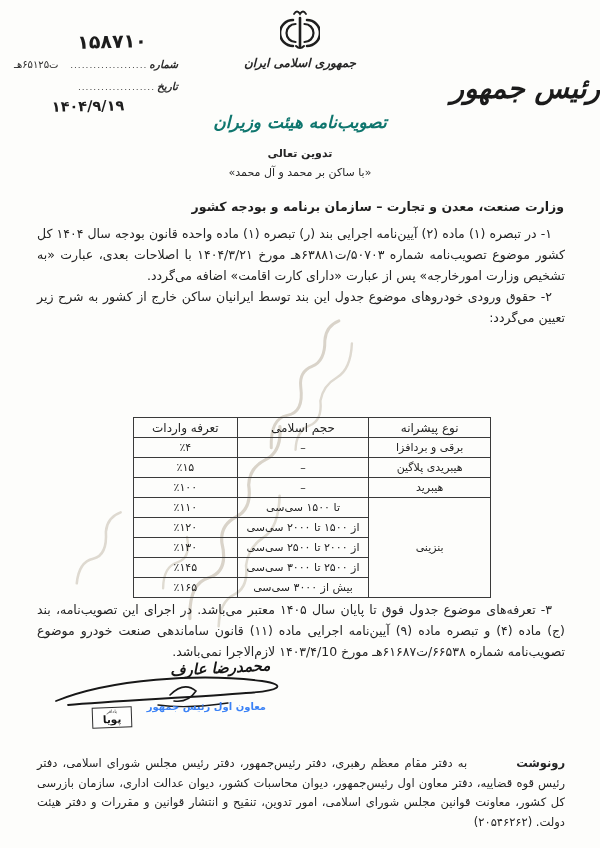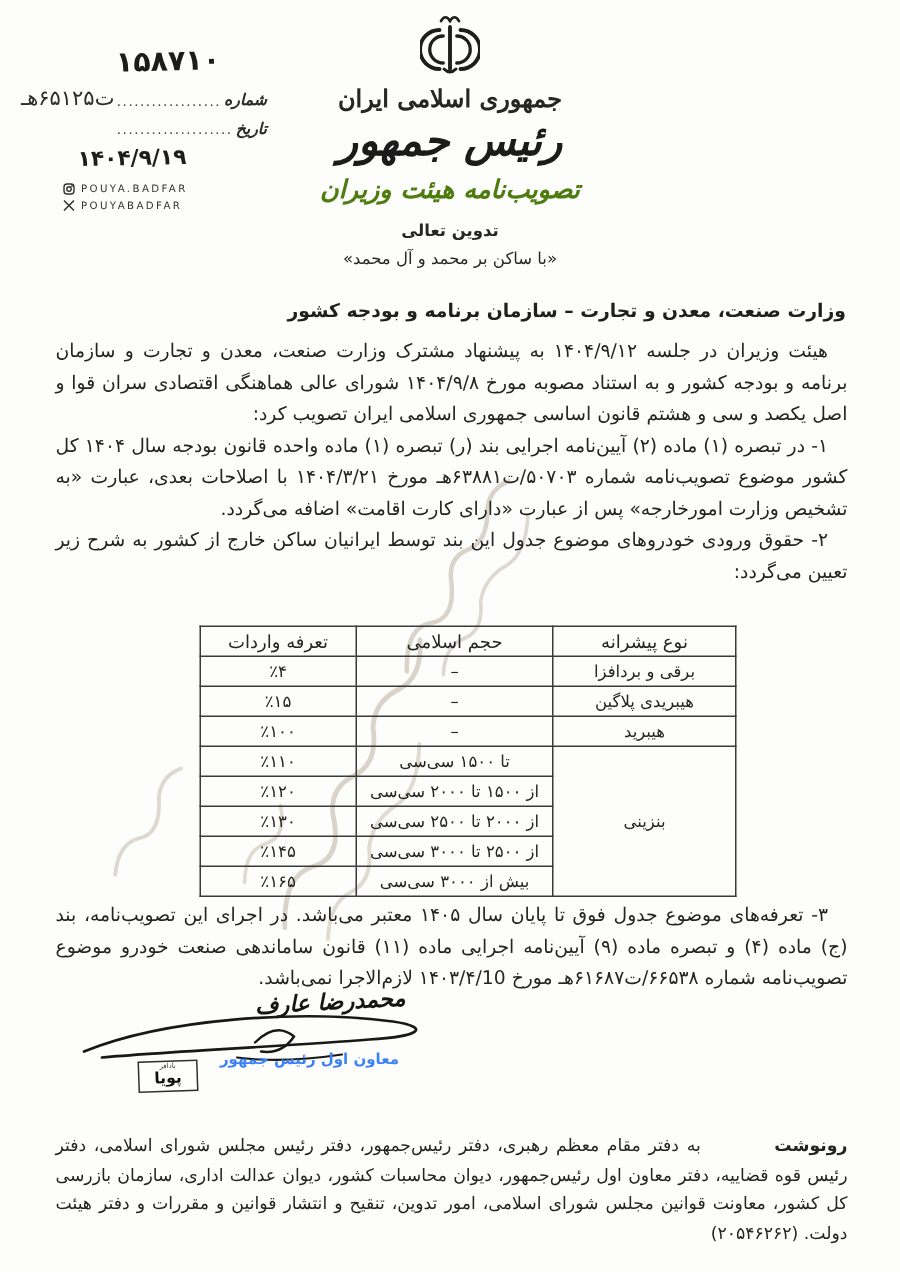--- a/index.html
+++ b/index.html
@@ -11,35 +11,35 @@
   }
   .abs{position:absolute;}
   
   .hand-number{left:66px;top:30px;width:92px;text-align:center;
     font-size:19px;font-weight:bold;letter-spacing:2px;transform:rotate(-1.5deg);color:#1c1c1c;}
   .field-line{left:14px;top:58px;width:164px;direction:rtl;display:flex;align-items:baseline;
     font-size:10px;gap:2px;color:#2c2c2c;}
   .field-line.date{top:80px;}
   .field-dots{flex:1;overflow:hidden;white-space:nowrap;font-size:9px;letter-spacing:1px;color:#444;}
   .field-label{font-weight:bold;font-size:10.5px;font-style:italic;}
-  .field-printed{font-size:14px;white-space:nowrap;}
+  .field-printed{font-size:10px;white-space:nowrap;}
   .hand-date{left:38px;top:98px;width:100px;text-align:center;font-size:14.5px;font-weight:bold;
     letter-spacing:2px;transform:rotate(-1deg);color:#1d1d1d;}
   .social{left:42px;top:120px;width:130px;font-size:6.8px;letter-spacing:1.6px;color:#333;}
   .social-row{display:flex;align-items:center;gap:4px;height:11px;}
   .social-row .sicon{width:8px;height:8px;flex:0 0 auto;}
   
   .emblem-block{left:0;right:0;top:8px;text-align:center;}
   .emblem-svg{display:inline-block;}
-  .republic-line{font-size:16px;font-weight:bold;margin-top:-2px;
+  .republic-line{font-size:12px;font-weight:bold;font-style:italic;margin-top:-2px;
     font-family:"DejaVu Serif","Liberation Serif",serif;}
   .office-title{font-size:28px;font-weight:bold;font-style:italic;line-height:34px;margin-top:2px;
-    font-family:"DejaVu Serif","Liberation Serif",serif;color:#1b1b1b;}
+    font-family:"DejaVu Serif","Liberation Serif",serif;color:#1b1b1b;text-align:right;}
   .doc-type{font-size:17px;font-weight:bold;font-style:italic;line-height:24px;margin-top:4px;
-    font-family:"DejaVu Serif","Liberation Serif",serif;color:#4d7c0f;}
+    font-family:"DejaVu Serif","Liberation Serif",serif;color:#0f766e;}
   .basmala{left:0;right:0;top:147px;text-align:center;font-size:11px;font-weight:bold;}
   .salawat{left:0;right:0;top:166px;text-align:center;font-size:11px;}
   
   .recipients{left:35px;right:36px;top:199px;direction:rtl;text-align:right;
     font-size:12.5px;font-weight:bold;color:#1f1f1f;}
   .body-block{left:37px;top:223px;width:528px;direction:rtl;text-align:justify;text-align-last:right;
     font-size:12.5px;line-height:21px;color:#242424;z-index:2;}
   .body-block p, .item3-block p{margin:0;text-indent:13px;}
   .item3-block{left:37px;top:599px;width:528px;direction:rtl;text-align:justify;text-align-last:right;
     font-size:12.5px;line-height:21px;color:#242424;z-index:2;}
@@ -95,36 +95,20 @@
     <span class="field-printed">ت۶۵۱۲۵هـ</span>
   </div>
 
   <div class="abs field-line date">
     <span class="field-label">تاریخ</span>
     <span class="field-dots">....................</span>
   </div>
 
   <div class="abs hand-date">۱۴۰۴/۹/۱۹</div>
 
-  <div class="abs social">
-    <div class="social-row">
-      <svg class="sicon" viewBox="0 0 12 12">
-        <rect x="1" y="1" width="10" height="10" rx="3" fill="none" stroke="#333" stroke-width="1.4"></rect>
-        <circle cx="6" cy="6" r="2.2" fill="none" stroke="#333" stroke-width="1.4"></circle>
-        <circle cx="9" cy="3" r="0.9" fill="#333"></circle>
-      </svg>
-      <span>POUYA.BADFAR</span>
-    </div>
-    <div class="social-row">
-      <svg class="sicon" viewBox="0 0 12 12">
-        <path d="M1 1 L11 11 M11 1 L1 11" stroke="#333" stroke-width="1.6"></path>
-      </svg>
-      <span>POUYABADFAR</span>
-    </div>
-  </div>
 
   <div class="abs emblem-block">
     <svg class="emblem-svg" width="40" height="46" viewBox="0 0 40 46">
       <path d="M14 6 q3 -5 6 0 q3 -5 6 0" fill="none" stroke="#1e1e1e" stroke-width="1.8" stroke-linecap="round"></path>
       <path d="M20 10 V38" stroke="#1e1e1e" stroke-width="2.6" stroke-linecap="round"></path>
       <path d="M16 38 q4 4 8 0" fill="none" stroke="#1e1e1e" stroke-width="2" stroke-linecap="round"></path>
       <path d="M13 12 A13 13 0 0 0 13 38" fill="none" stroke="#1e1e1e" stroke-width="2.6" stroke-linecap="round"></path>
       <path d="M15.5 16 A8.5 8.5 0 0 0 15.5 34" fill="none" stroke="#1e1e1e" stroke-width="2.2" stroke-linecap="round"></path>
       <path d="M27 12 A13 13 0 0 1 27 38" fill="none" stroke="#1e1e1e" stroke-width="2.6" stroke-linecap="round"></path>
       <path d="M24.5 16 A8.5 8.5 0 0 1 24.5 34" fill="none" stroke="#1e1e1e" stroke-width="2.2" stroke-linecap="round"></path>
@@ -133,21 +117,20 @@
     <div class="office-title">رئیس جمهور</div>
     <div class="doc-type">تصویب‌نامه هیئت وزیران</div>
   </div>
 
   <div class="abs basmala">تدوین تعالی</div>
   <div class="abs salawat">«با ساکن بر محمد و آل محمد»</div>
 
   <div class="abs recipients">وزارت صنعت، معدن و تجارت – سازمان برنامه و بودجه کشور</div>
 
   <div class="abs body-block">
-    <p>هیئت وزیران در جلسه ۱۴۰۴/۹/۱۲ به پیشنهاد مشترک وزارت صنعت، معدن و تجارت و سازمان برنامه و بودجه کشور و به استناد مصوبه مورخ ۱۴۰۴/۹/۸ شورای عالی هماهنگی اقتصادی سران قوا و اصل یکصد و سی و هشتم قانون اساسی جمهوری اسلامی ایران تصویب کرد:</p>
     <p>۱- در تبصره (۱) ماده (۲) آیین‌نامه اجرایی بند (ر) تبصره (۱) ماده واحده قانون بودجه سال ۱۴۰۴ کل کشور موضوع تصویب‌نامه شماره ۵۰۷۰۳/ت۶۳۸۸۱هـ مورخ ۱۴۰۴/۳/۲۱ با اصلاحات بعدی، عبارت «به تشخیص وزارت امورخارجه» پس از عبارت «دارای کارت اقامت» اضافه می‌گردد.</p>
     <p>۲- حقوق ورودی خودروهای موضوع جدول این بند توسط ایرانیان ساکن خارج از کشور به شرح زیر تعیین می‌گردد:</p>
   </div>
 
   <div class="abs tariff-table-wrap">
     <table class="tariff">
       <colgroup>
           <col class="c-engine">
           <col class="c-volume">
           <col class="c-tariff">

